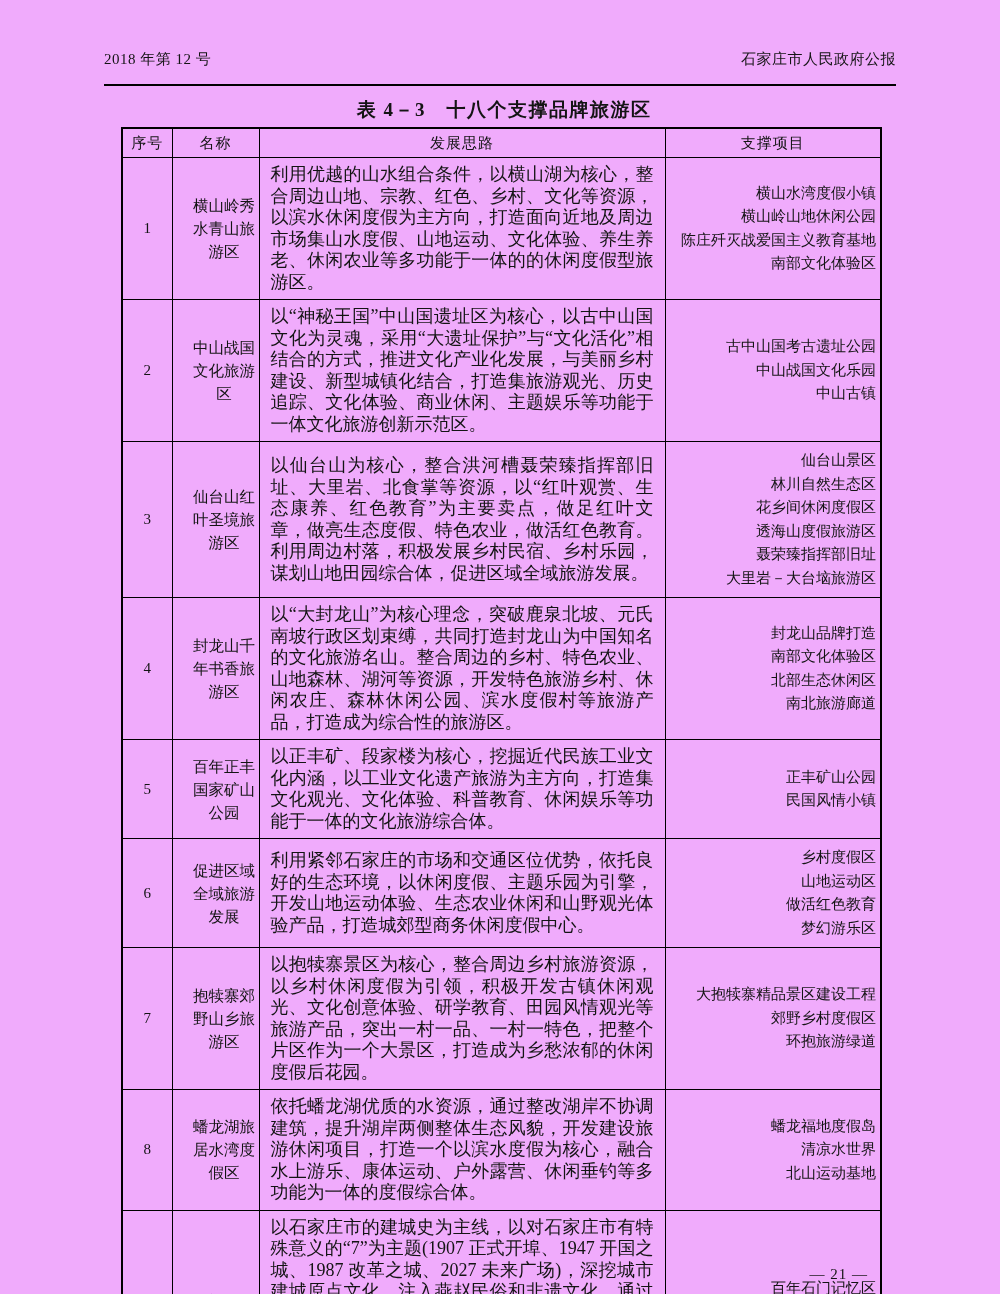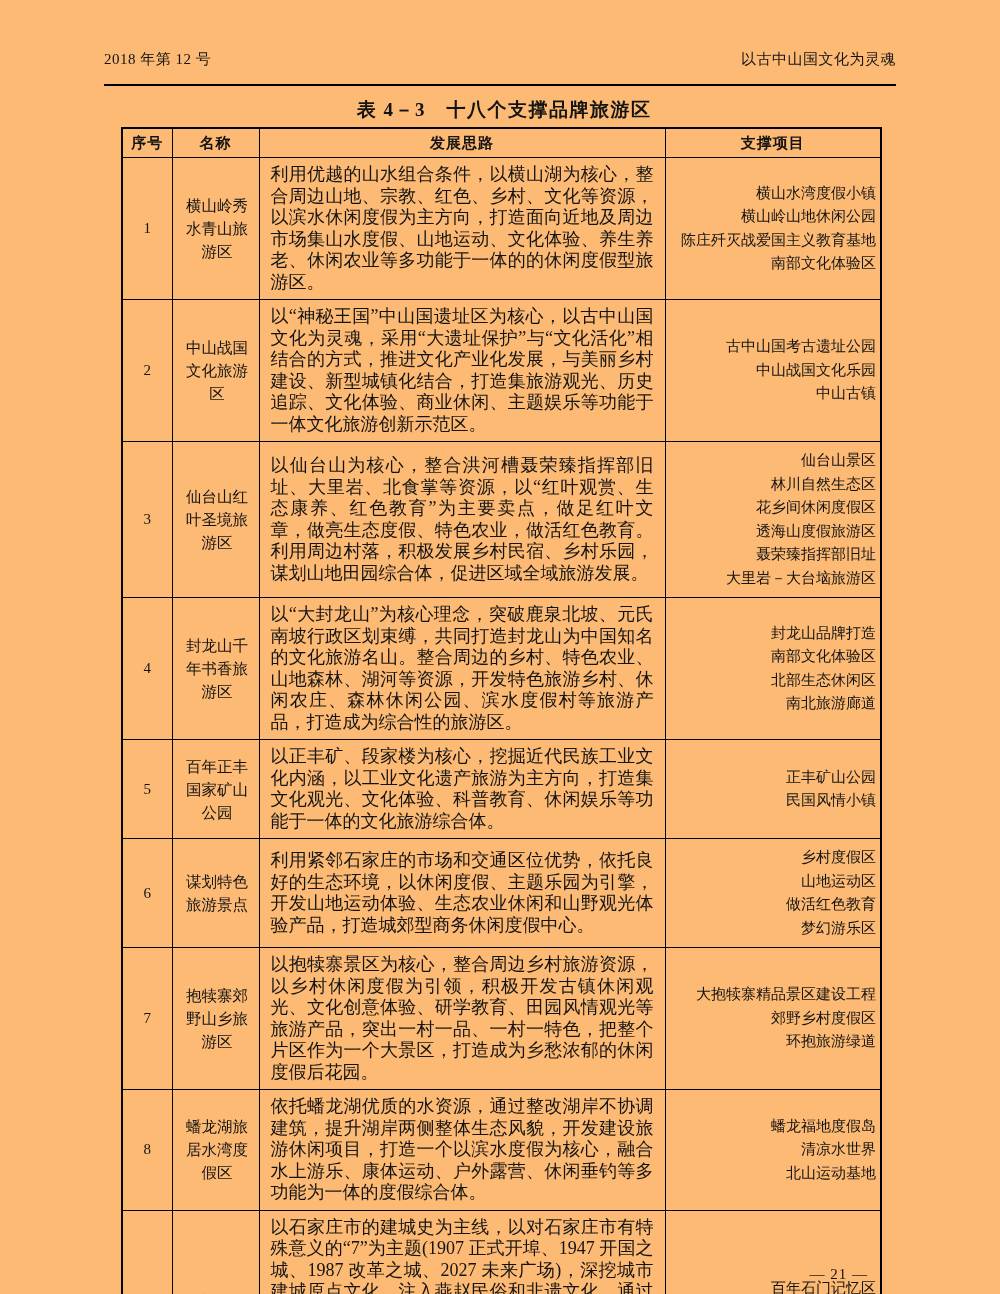--- a/index.html
+++ b/index.html
@@ -1,17 +1,17 @@
 <!DOCTYPE html>
 <html><head>
 <meta charset="utf-8">
 <style>
   html,body{margin:0;padding:0;background:#ffffff;}
   .page{
-    width:1000px;height:1294px;position:relative;background:#fdba74;
+    width:1000px;height:1294px;position:relative;background:#f0abfc;
     font-family:"Liberation Serif","DejaVu Serif",serif;color:#141414;
     overflow:hidden;
   }
   .page-header{
     position:absolute;top:50px;left:104px;width:792px;
     display:flex;justify-content:space-between;align-items:baseline;
     font-size:15px;letter-spacing:.5px;
   }
   .header-rule{
     position:absolute;top:84px;left:104px;width:792px;height:0;
@@ -21,45 +21,45 @@
     position:absolute;top:93px;left:0;width:100%;margin:4px;
     text-align:center;font-size:19px;font-weight:bold;letter-spacing:1.5px;
   }
   table.gov-table{
     position:absolute;top:127px;left:121px;width:759px;
     border-collapse:collapse;table-layout:fixed;
     border:2px solid #000;
   }
   .gov-table th,.gov-table td{border:1px solid #000;vertical-align:middle;}
   .gov-table thead th{
-    font-weight:bold;font-size:15px;height:26px;padding:1px 2px;text-align:center;
+    font-weight:normal;font-size:15px;height:26px;padding:1px 2px;text-align:center;
     letter-spacing:1px;
   }
   td.col-no{text-align:center;font-size:15px;padding:4px 2px;}
-  td.col-name{text-align:center;font-size:15.5px;padding:4px 13px;}
+  td.col-name{text-align:center;font-size:15.5px;padding:4px 20px;}
   .name-inner{display:inline-block;width:63px;line-height:23px;text-align:center;}
   td.col-idea{
     font-size:18px;line-height:21.5px;text-align:justify;
     padding:6px 11px;
   }
   td.col-projects{font-size:15px;line-height:23.5px;padding:7px 4px 7px 9px;text-align:right;}
   .project-line{white-space:nowrap;overflow:hidden;}
   .page-footer{
     position:absolute;top:1266px;left:104px;width:764px;
     text-align:right;font-size:15px;letter-spacing:1px;
   }
 </style>
 </head>
 <body>
 
 <div class="page">
 
   <div class="page-header">
     <span>2018 年第 12 号</span>
-    <span>以古中山国文化为灵魂</span>
+    <span>石家庄市人民政府公报</span>
   </div>
 
   <div class="header-rule"></div>
 
   <h1 class="table-title">表 4－3　十八个支撑品牌旅游区</h1>
 
   <table class="gov-table">
     <colgroup>
       <col style="width:50px">
       <col style="width:87px">
@@ -140,21 +140,21 @@
     <td class="col-idea">以正丰矿、段家楼为核心，挖掘近代民族工业文化内涵，以工业文化遗产旅游为主方向，打造集文化观光、文化体验、科普教育、休闲娱乐等功能于一体的文化旅游综合体。</td>
     <td class="col-projects">
             <div class="project-line">正丰矿山公园</div>
             <div class="project-line">民国风情小镇</div>
           </td>
   </tr>
 
   <tr>
     <td class="col-no">6</td>
     <td class="col-name">
-      <span class="name-inner">谋划特色旅游景点</span>
+      <span class="name-inner">促进区域全域旅游发展</span>
     </td>
     <td class="col-idea">利用紧邻石家庄的市场和交通区位优势，依托良好的生态环境，以休闲度假、主题乐园为引擎，开发山地运动体验、生态农业休闲和山野观光体验产品，打造城郊型商务休闲度假中心。</td>
     <td class="col-projects">
             <div class="project-line">乡村度假区</div>
             <div class="project-line">山地运动区</div>
             <div class="project-line">做活红色教育</div>
             <div class="project-line">梦幻游乐区</div>
           </td>
   </tr>
 

